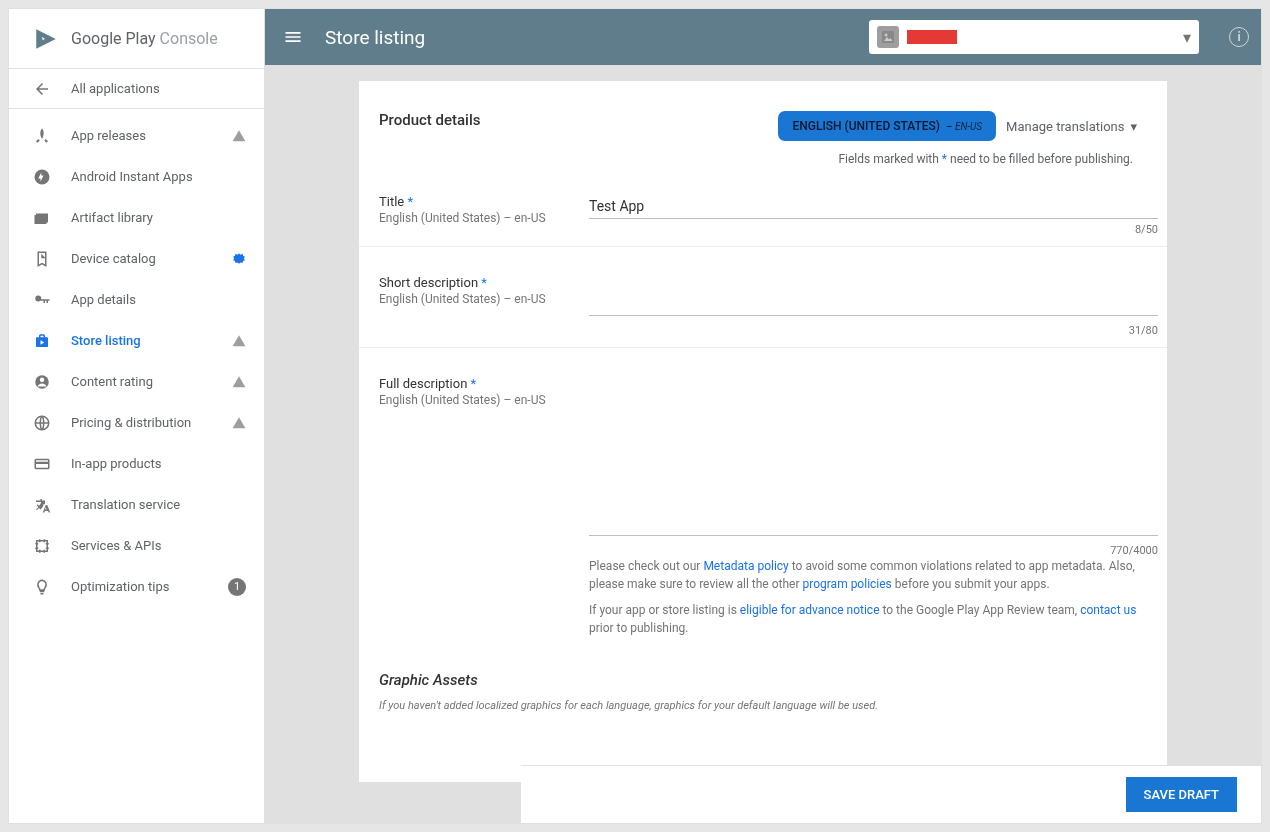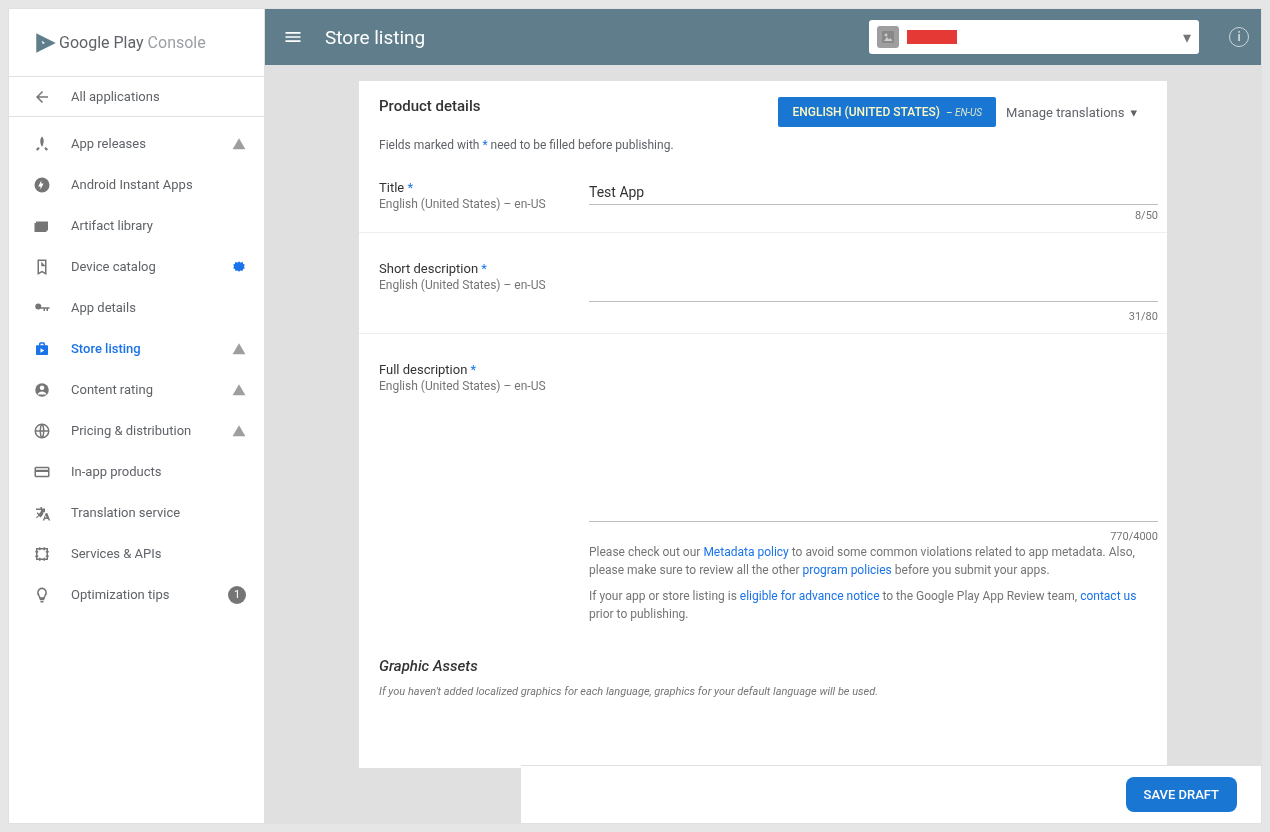--- a/index.html
+++ b/index.html
@@ -1,19 +1,19 @@
 <!DOCTYPE html>
 <html><head>
 <meta charset="utf-8">
 <style>
 * { box-sizing: border-box; margin: 0; padding: 0; font-family: Roboto, Arial, sans-serif; }
 body { width: 1270px; height: 832px; overflow: hidden; background: #e6e6e6; position: relative; }
 .frame { position: absolute; left: 8px; top: 8px; width: 1254px; height: 816px; background: #fff; border: 1px solid #e0e0e0; display: flex; }
 .sidebar { width: 256px; background: #fff; border-right: 1px solid #e0e0e0; display: flex; flex-direction: column; }
-.logo-area { height: 68px; display: flex; align-items: center; padding-left: 24px; border-bottom: 1px solid #e0e0e0; gap: 0; }
+.logo-area { height: 60px; display: flex; align-items: center; padding-left: 24px; border-bottom: 1px solid #e0e0e0; gap: 12px; }
 .logo-triangle { width: 26px; height: 26px; }
 .logo-text { font-size: 16px; color: #5f6368; }
 .logo-text .cons { color: #9aa0a6; }
 .sidebar-back { height: 40px; display: flex; align-items: center; padding-left: 24px; border-bottom: 1px solid #e0e0e0; gap: 20px; color: #5f6368; font-size: 13px; cursor: pointer; }
 .nav-list { padding-top: 6px; }
 .nav-item { height: 41px; display: flex; align-items: center; padding-left: 24px; padding-right: 18px; gap: 20px; color: #5f6368; font-size: 13px; cursor: pointer; position: relative; }
 .nav-item.active { color: #1a73e8; font-weight: 500; }
 .nav-item .icon { width: 18px; height: 18px; flex-shrink: 0; display: flex; align-items: center; justify-content: center; color: #757575; }
 .nav-item.active .icon { color: #1a73e8; }
 .nav-item .label { flex: 1; }
@@ -25,45 +25,45 @@
 .topbar { height: 56px; background: #607d8b; display: flex; align-items: center; padding-left: 16px; padding-right: 12px; gap: 20px; color: #fff; }
 .hamburger { width: 24px; height: 24px; cursor: pointer; display: flex; align-items: center; justify-content: center; }
 .page-title { font-size: 19px; font-weight: 400; flex: 1; }
 .app-selector { width: 330px; height: 34px; background: #fff; border-radius: 3px; display: flex; align-items: center; padding: 0 8px; color: #333; position: relative; }
 .app-selector .app-thumb { width: 22px; height: 22px; background: #9e9e9e; border-radius: 3px; margin-right: 8px; display:flex;align-items:center;justify-content:center;}
 .app-selector .redact { width: 50px; height: 14px; background: #e53935; }
 .app-selector .caret { margin-left: auto; color: #757575; }
 .info-circle { width: 20px; height: 20px; border: 1.5px solid #cfd8dc; border-radius: 50%; display:flex;align-items:center;justify-content:center;color:#cfd8dc;font-size:12px;font-weight:bold; margin-left:10px; cursor:pointer;}
 .content-scroll { flex: 1; overflow: auto; }
 .card { background: #fff; margin: 16px auto 0 auto; width: 808px; padding: 0; }
-.section-head { display: flex; align-items: flex-start; padding: 16px 20px 0 20px; }
+.section-head { display: flex; align-items: flex-start; padding: 30px 20px 0 20px; }
 .section-title { font-size: 15px; font-weight: 500; color: #333; flex: 1; }
-.lang-chip { background: #1976d2; color: #fef9c3; font-size: 12px; font-weight: 500; padding: 8px 14px; border-radius: 2px; display: flex; align-items: center; gap: 6px; cursor: pointer; justify-content: flex-end; }
+.lang-chip { background: #1976d2; color: #0f172a; font-size: 12px; font-weight: 500; padding: 8px 14px; border-radius: 7px; display: flex; align-items: center; gap: 6px; cursor: pointer; justify-content: flex-end; }
 .lang-chip .sub { font-size: 10px; opacity: .85; font-weight:400;font-style:italic;}
 .manage-trans { color: #5f6368; font-size: 13px; padding: 8px 10px; display: flex; align-items: center; gap: 6px; cursor: pointer; }
-.required-note { text-align: left; font-size: 12px; color: #5f6368; padding: 10px 34px 0 20px; }
+.required-note { text-align: right; font-size: 12px; color: #5f6368; padding: 10px 34px 0 20px; }
 .required-note .star { color: #1a73e8; }
 .field-row { display: flex; padding: 28px 9px 10px 20px; border-bottom: 1px solid #eee; }
 .field-row.noborder { border-bottom: none; }
 .field-label-col { width: 210px; flex-shrink: 0; }
 .field-label { font-size: 13px; color: #333; }
 .field-label .star { color: #1a73e8; }
 .field-sublabel { font-size: 12px; color: #757575; margin-top: 2px; }
 .field-input-col { flex: 1; }
 .text-input { width: 100%; border: none; border-bottom: 1px solid #bdbdbd; font-size: 14px; color: #333; padding: 4px 0; outline: none; background: transparent; }
 .textarea-input { width: 100%; border: none; border-bottom: 1px solid #bdbdbd; font-size: 14px; color: #333; padding: 4px 0; outline: none; resize: none; background: transparent; min-height: 24px; }
 .textarea-full { min-height: 160px; }
 .char-count { text-align: right; font-size: 11px; color: #757575; margin-top: 4px; }
 .policy-text { font-size: 12px; color: #757575; line-height: 1.5; }
 .policy-text a { color: #1a73e8; text-decoration: none; cursor: pointer; }
 .graphic-section { padding: 24px 20px 10px 20px; font-style: italic; }
 .graphic-title { font-size: 15px; font-weight: 500; color: #333; margin-bottom: 10px; }
 .graphic-sub { font-size: 11px; color: #757575; }
 .footer { position: absolute; left: 256px; right: 0; bottom: 0; height: 58px; background: #fff; border-top: 1px solid #e0e0e0; display: flex; align-items: center; justify-content: flex-end; padding-right: 24px; }
-.save-btn { background: #1976d2; color: #fff; font-size: 13px; font-weight: 500; padding: 10px 18px; border-radius: 8px; border: none; cursor: pointer; }
+.save-btn { background: #1976d2; color: #fff; font-size: 13px; font-weight: 500; padding: 10px 18px; border-radius: 0; border: none; cursor: pointer; }
 svg { display: block; }
 </style>
 </head>
 <body>
 
 <div class="frame">
   <div class="sidebar">
     <div class="logo-area">
       <svg class="logo-triangle" viewBox="0 0 24 24">
           <path fill="#607d8b" d="M3 3 L21 12 L3 21 Z"></path>

